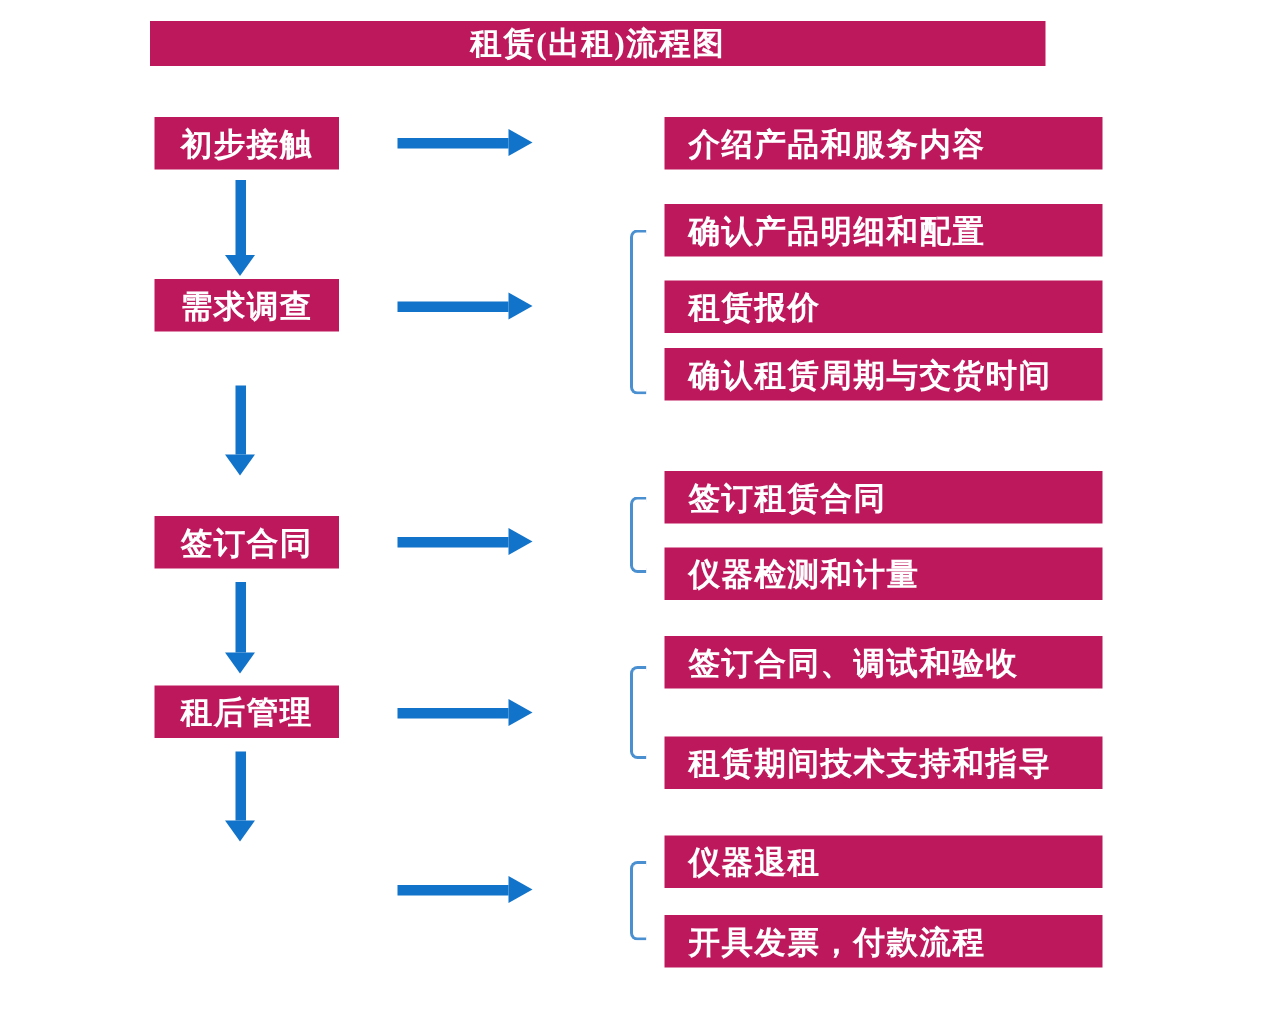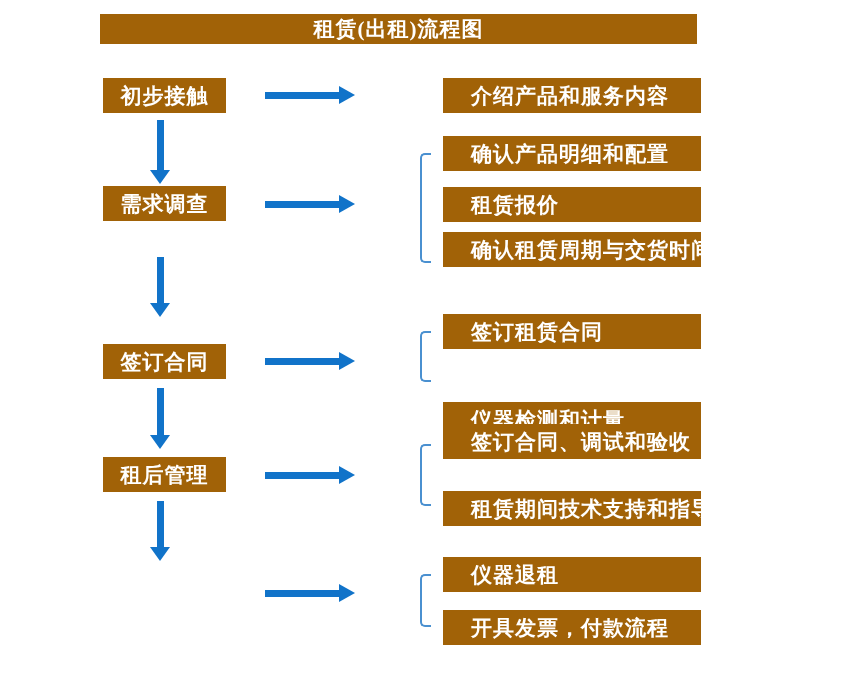--- a/index.html
+++ b/index.html
@@ -1,30 +1,30 @@
 <!DOCTYPE html>
 <html><head>
 <meta charset="utf-8">
 <style>
   html,body { margin:0; padding:0; background:#ffffff; }
   .canvas {
     position:relative; width:844px; height:688px; background:#ffffff;
     font-family:"Liberation Serif","DejaVu Serif",serif; overflow:hidden;
   }
   .box {
-    position:absolute; background:#a16207; color:#ffffff;
+    position:absolute; background:#be185d; color:#ffffff;
     font-weight:bold; font-size:21px; display:flex; align-items:center;
     box-sizing:border-box; letter-spacing:1px; white-space:nowrap;
   }
   .title-bar {
     left:100px; top:14px; width:597px; height:30px;
     justify-content:center; font-size:21px;
   }
   .left-box  { left:103px; width:123px; height:35px; justify-content:center; }
-  .right-box { left:443px; width:258px; height:35px; padding-left:28px; }
+  .right-box { left:443px; width:292px; height:35px; padding-left:16px; }
 
   
   .h-arrow { position:absolute; left:265px; width:90px; height:18px;
              display:flex; align-items:center; }
   .h-arrow .shaft { width:74px; height:7px; background:#1173c9; }
   .h-arrow .head  { width:0; height:0; border-left:16px solid #1173c9;
                     border-top:9px solid transparent; border-bottom:9px solid transparent; }
 
   
   .v-arrow { position:absolute; left:150px; width:20px;
@@ -93,21 +93,21 @@
   <div class="bracket" style="top:444px; height:62px;"></div>
   <div class="bracket" style="top:574px; height:53px;"></div>
 
   <div class="box right-box" style="top:78px;">介绍产品和服务内容</div>
 
   <div class="box right-box" style="top:187px;">租赁报价</div>
   <div class="box right-box" style="top:136px;">确认产品明细和配置</div>
   <div class="box right-box" style="top:232px;">确认租赁周期与交货时间</div>
 
   <div class="box right-box" style="top:314px;">签订租赁合同</div>
-  <div class="box right-box" style="top:365px;margin-top:37px;">仪器检测和计量</div>
+  <div class="box right-box" style="top:365px;">仪器检测和计量</div>
 
   <div class="box right-box" style="top:424px;">签订合同、调试和验收</div>
   <div class="box right-box" style="top:491px;">租赁期间技术支持和指导</div>
 
   <div class="box right-box" style="top:557px;">仪器退租</div>
   <div class="box right-box" style="top:610px;">开具发票，付款流程</div>
 
 </div>
 
 </body></html>

